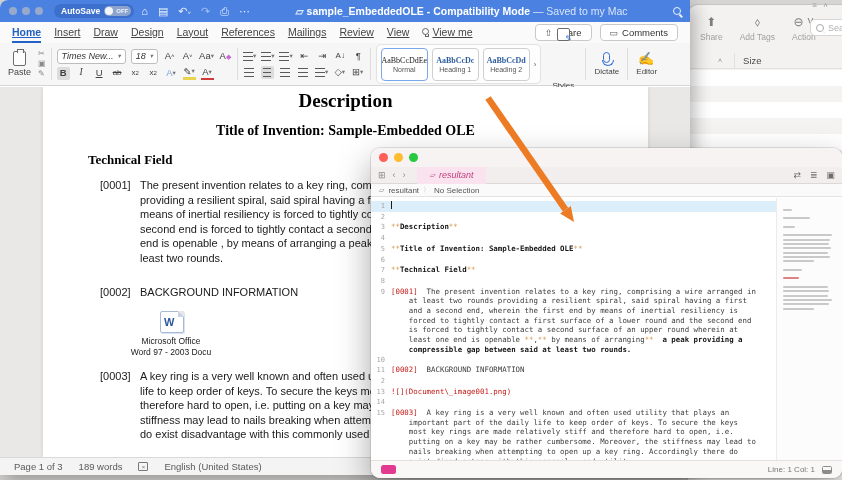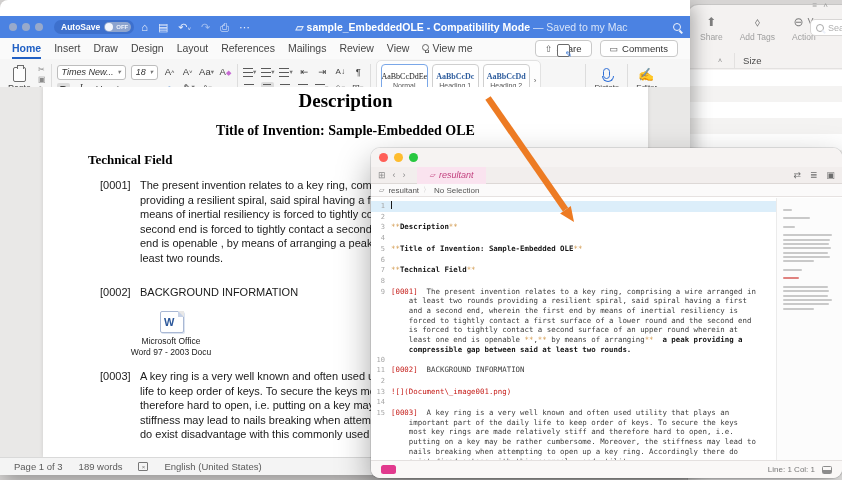--- a/index.html
+++ b/index.html
@@ -24,42 +24,42 @@
   .fheader .sortcaret { margin-left:30px; color:#8a8a8a; font-size:7px; }
   .fheader .sizecol { margin-left:12px; border-left:1px solid #e3e1e0; padding-left:8px; height:100%;
                       display:flex; align-items:center; }
   .frows { position:absolute; top:65px; left:0; right:0; height:366px;
            background:repeating-linear-gradient(180deg,#ffffff 0 16px,#f4f3f2 16px 32px); }
   .ffooter { position:absolute; bottom:0; left:0; right:0; height:44px; background:#f6f5f4; }
 
   
   .word { position:absolute; left:0; top:0; width:690px; height:475px; background:#fff; z-index:1;
           box-shadow:4px 6px 18px rgba(0,0,0,.30); border-radius:8px 0 0 0; overflow:hidden; }
-  .wtitle { height:22px; background:#4b82e2; display:flex; align-items:center; padding:0 9px; gap:7px;margin-top:16px; }
+  .wtitle { height:22px; background:#4b82e2; display:flex; align-items:center; padding:0 9px; gap:7px; }
   .dots { display:flex; gap:5px; margin-right:4px; }
   .dot { width:8px; height:8px; border-radius:50%; background:#98a9cb; }
   .autosave { display:flex; align-items:center; background:#3d70cd; border-radius:8px; height:14px;
               padding:0 3px 0 7px; color:#fff; font-size:8.5px; font-weight:700; gap:4px; }
   .as-toggle { position:relative; width:27px; height:10px; background:#8da4ce; border-radius:5px;
                font-size:6px; color:#eef2fb; display:flex; align-items:center; justify-content:flex-end;
                padding-right:3px; }
   .as-knob { position:absolute; left:1px; top:1px; width:8px; height:8px; border-radius:50%; background:#f3f6fc; }
   .wt-icons { display:flex; gap:10px; align-items:center; color:#e9effb; font-size:11px; line-height:1; }
   .wt-ic { cursor:default; }
   .wt-ic.dim { opacity:.55; }
   .wt-title { flex:1; text-align:center; color:#fff; font-size:10.5px; font-weight:700;
               white-space:nowrap; overflow:hidden; }
   .wt-title .dim { font-weight:400; color:rgba(255,255,255,.78); }
   .mag { position:relative; width:8px; height:8px; border:1.5px solid #eef2fb; border-radius:50%; }
   .mag::after { content:""; position:absolute; width:4px; height:1.5px; background:#eef2fb;
                 transform:rotate(45deg); right:-3px; bottom:-2px; }
 
   .wtabs { height:21px; background:#fafafa; display:flex; align-items:center; gap:13px; padding:0 12px;
            font-size:10.5px; color:#454545; }
-  .wtab { height:100%; display:flex; align-items:center; border-bottom:2px solid transparent; white-space:nowrap; }
+  .wtab { height:100%; display:flex; align-items:center; border-bottom:2px solid transparent; white-space:nowrap;text-decoration:underline; }
   .wtab.active { color:#2160c4; font-weight:700; border-bottom-color:#2160c4; }
   .bulb { position:relative; width:7px; height:7px; border:1px solid #666; border-radius:50%; margin-right:3px; }
   .bulb::after { content:""; position:absolute; left:1.5px; bottom:-3px; width:2px; height:2px; border:1px solid #666; border-top:none; }
   .wtab-right { margin-left:auto; display:flex; gap:8px; }
   .pillbtn { display:flex; align-items:center; gap:4px; border:1px solid #c9c9c9; background:#fff;
              border-radius:4px; height:17px; padding:0 9px; font-size:9.5px; color:#333; }
   .pillbtn .pglyph { font-size:9px; color:#555; }
 
   .wribbon { height:43px; background:#f6f6f6; border-bottom:1px solid #d5d5d5; display:flex;
              align-items:center; padding:0 6px; gap:5px; font-size:9px; color:#454545; }

